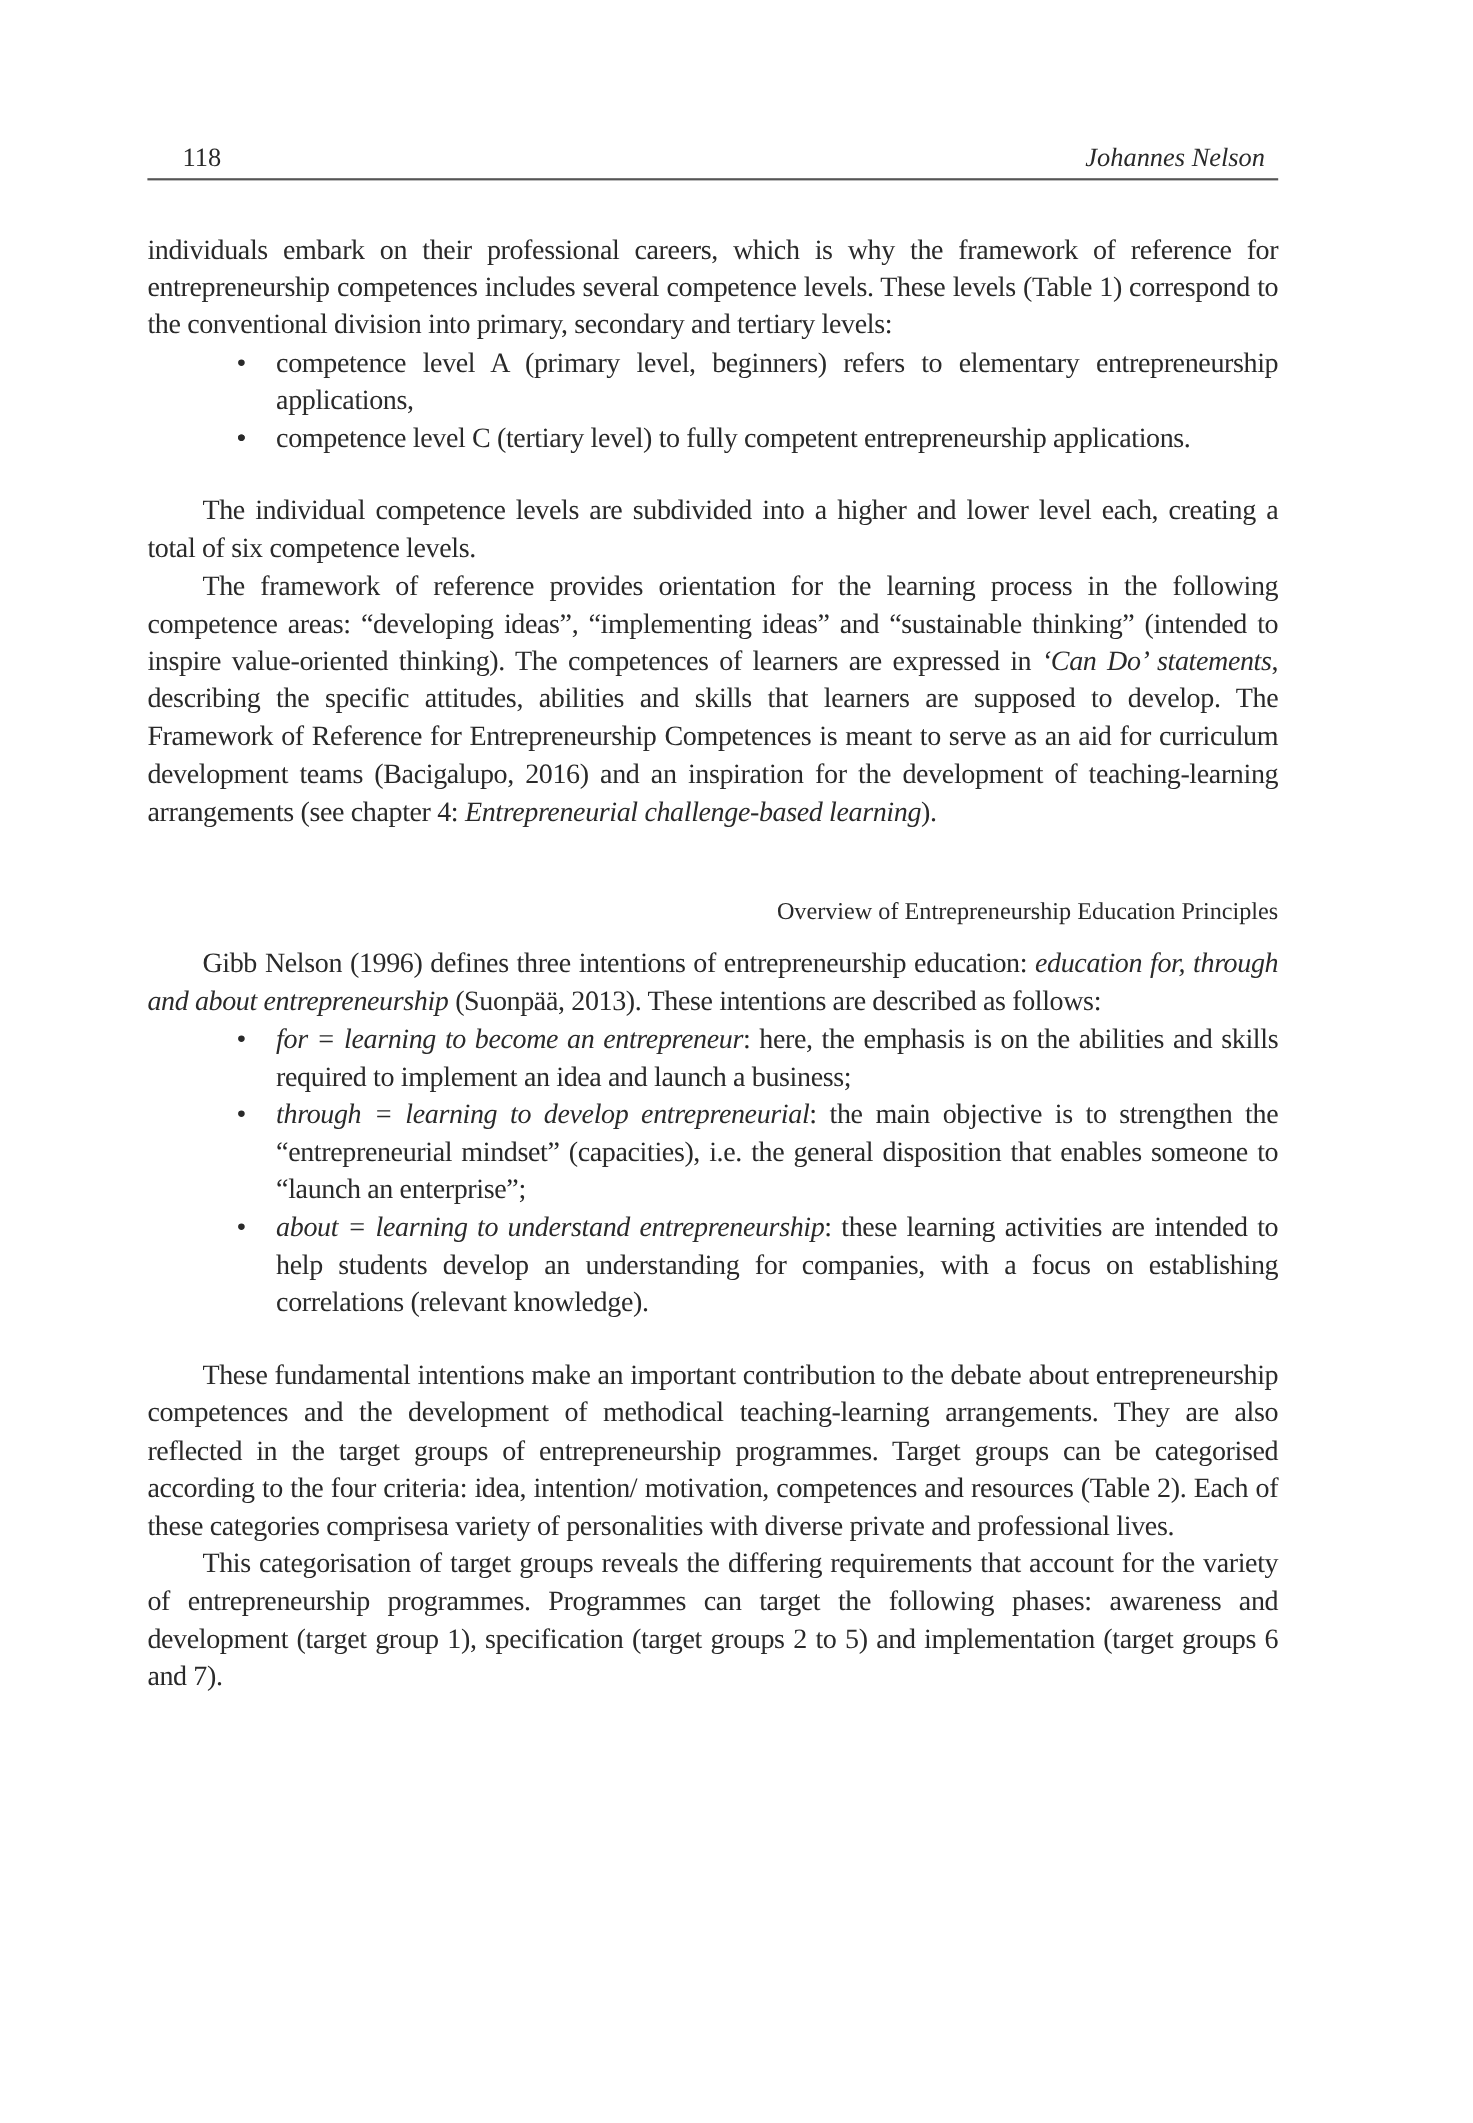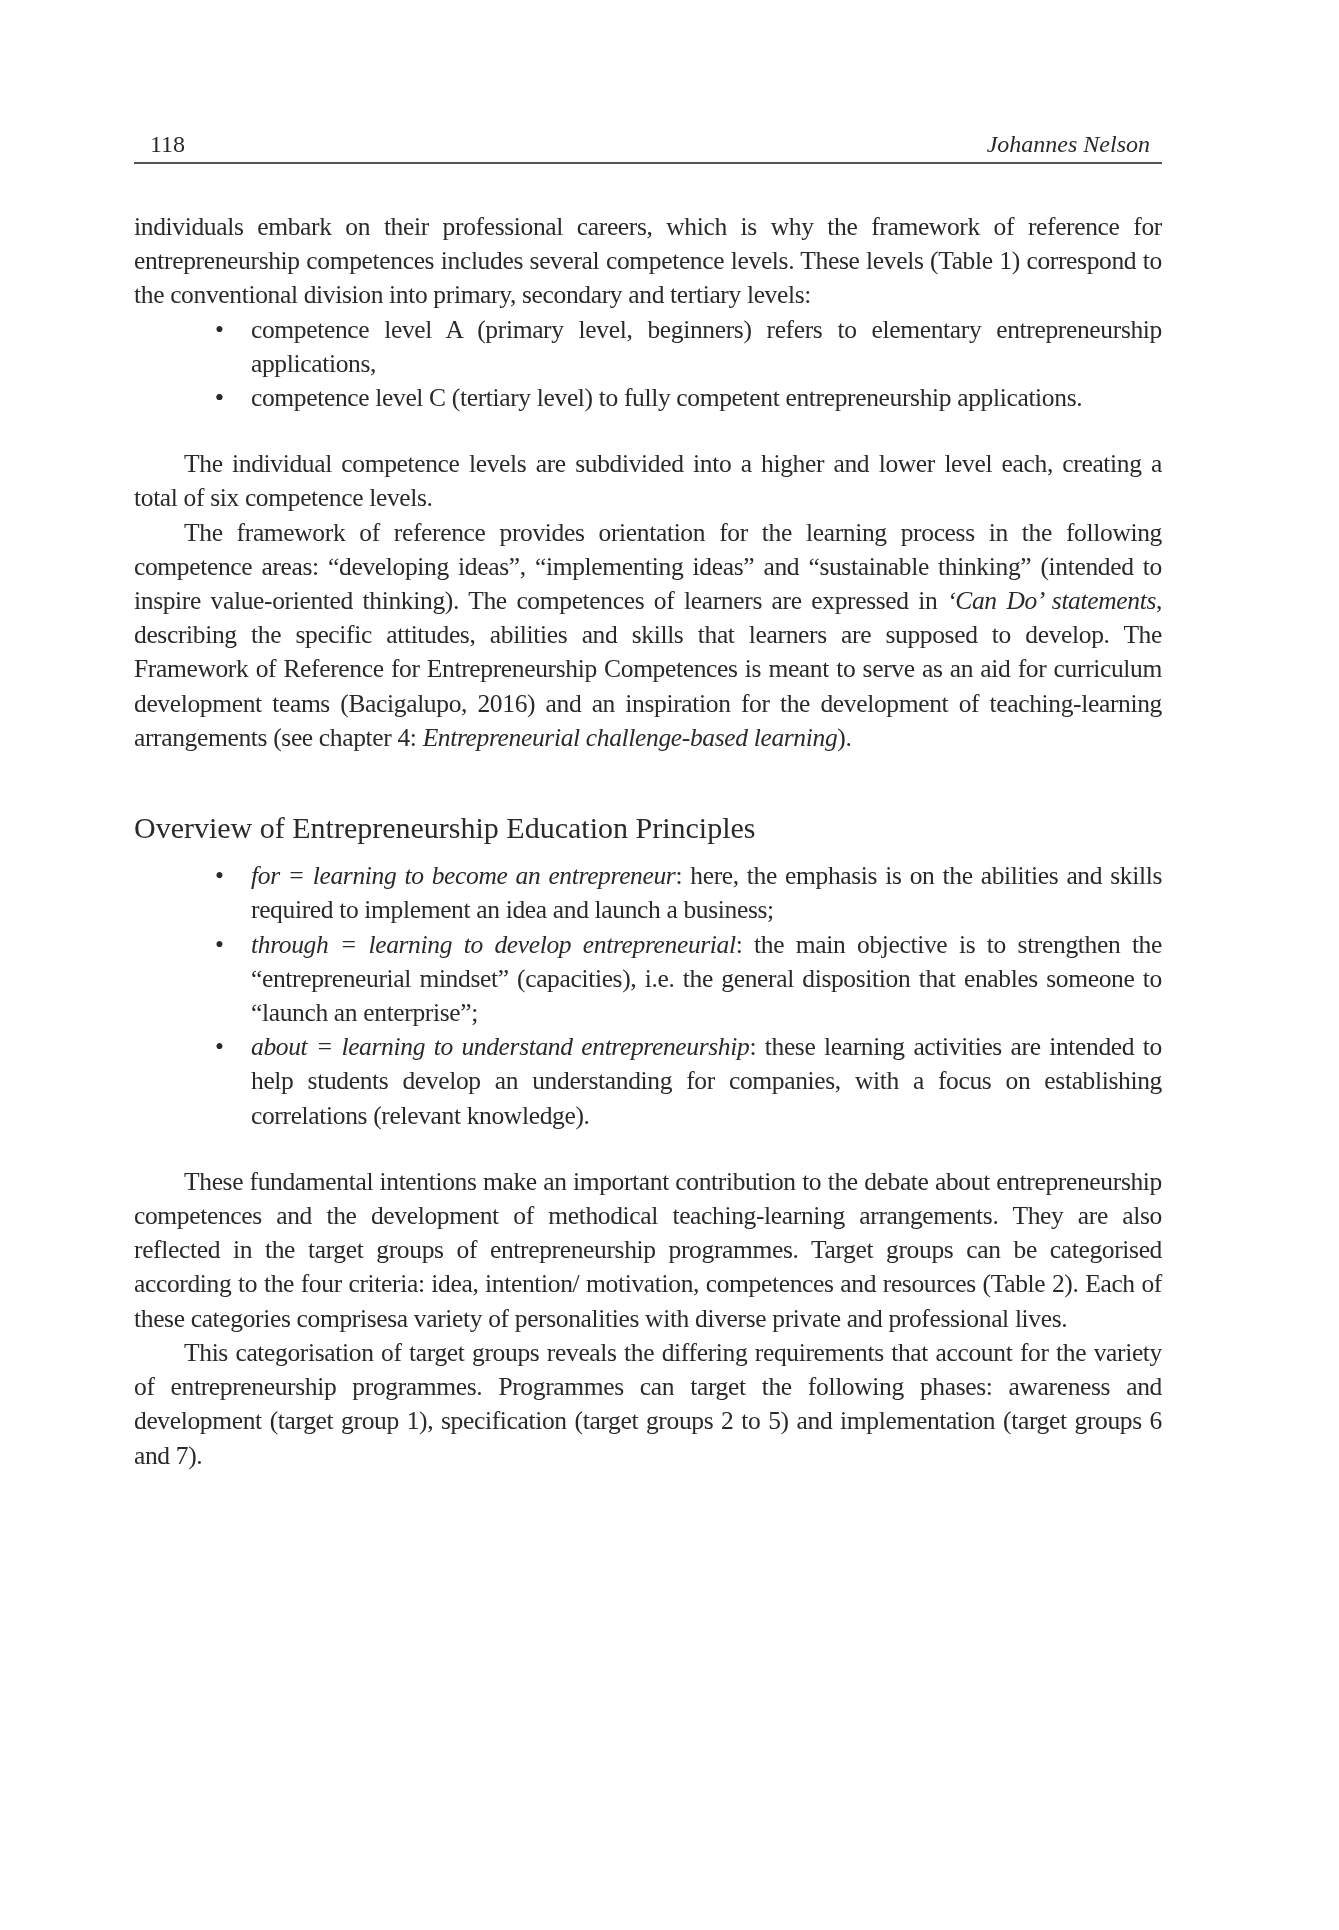--- a/index.html
+++ b/index.html
@@ -26,21 +26,21 @@
     top: 130px;
     left: 0;
     width: 1028px;
     height: 32px;
     border-bottom: 2px solid #555555;
     font-size: 24px;
     line-height: 28px;
   }
   .page-number {
     position: absolute;
-    left: 16px;
+    left: 32px;
     top: 0;
   }
   .author {
     position: absolute;
     right: 12px;
     top: 0;
     font-style: italic;
   }
   .body-text {
     position: absolute;
@@ -67,25 +67,25 @@
   ul.bullets li {
     position: relative;
   }
   ul.bullets li .bullet {
     position: absolute;
     left: -36px;
     top: 0;
   }
   .gap-after-list { margin-top: 32px; }
   .section-heading {
-    text-align: left;
+    text-align: right;
     margin-top: 56px;
     margin-bottom: 14px;
     font-weight: normal;
-    font-size: 30px;
+    font-size: 22px;
     letter-spacing: 0;
     font-family: "Liberation Serif", "DejaVu Serif", serif;
   }
   em { font-style: italic; }
 </style>
 </head>
 <body>
 
 <div class="page">
 
@@ -111,20 +111,21 @@
         <span>competence level C (tertiary level) to fully competent entrepreneurship applications.</span>
       </li>
     </ul>
 
     <p class="indent gap-after-list">The individual competence levels are subdivided into a higher and lower level each, creating a total of six competence levels.</p>
 
     <p class="indent"><span>The framework of reference provides orientation for the learning process in the following competence areas: “developing ideas”, “implementing ideas” and “sustainable thinking” (intended to inspire value-oriented thinking). The competences of learners are expressed in </span><em>‘Can Do’ statements</em><span>, describing the specific attitudes, abilities and skills that learners are supposed to develop. The Framework of Reference for Entrepreneurship Competences is meant to serve as an aid for curriculum development teams (Bacigalupo, 2016) and an inspiration for the development of teaching-learning arrangements (see chapter 4: </span><em>Entrepreneurial challenge-based learning</em><span>).</span></p>
 
     <h2 class="section-heading">Overview of Entrepreneurship Education Principles</h2>
 
+    <p class="indent"><span>Gibb Nelson (1996) defines three intentions of entrepreneurship education: </span><em>education for, through and about entrepreneurship</em><span> (Suonpää, 2013). These intentions are described as follows:</span></p>
 
     <ul class="bullets">
       <li>
         <span class="bullet">•</span>
         <em>for = learning to become an entrepreneur</em><span>: here, the emphasis is on the abilities and skills required to implement an idea and launch a business;</span>
       </li>
       <li>
         <span class="bullet">•</span>
         <em>through = learning to develop entrepreneurial</em><span>: the main objective is to strengthen the “entrepreneurial mindset” (capacities), i.e. the general disposition that enables someone to “launch an enterprise”;</span>
       </li>

